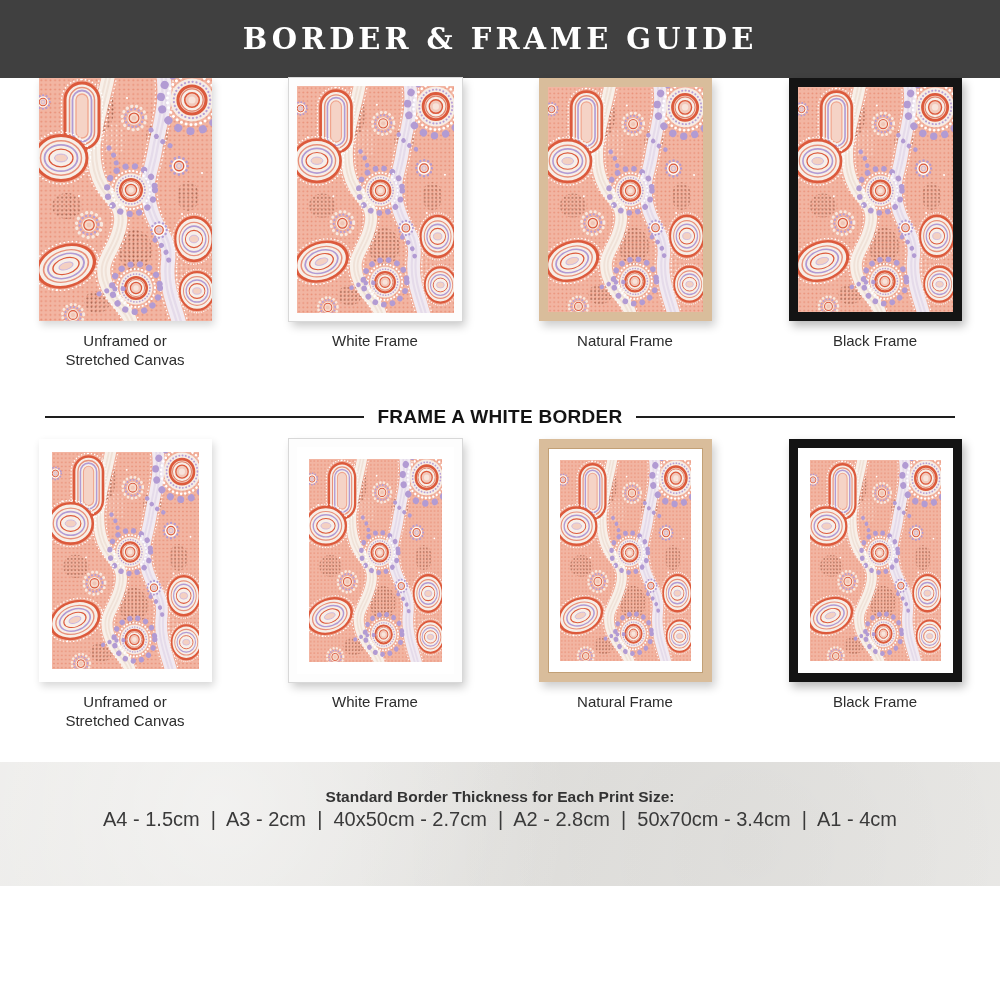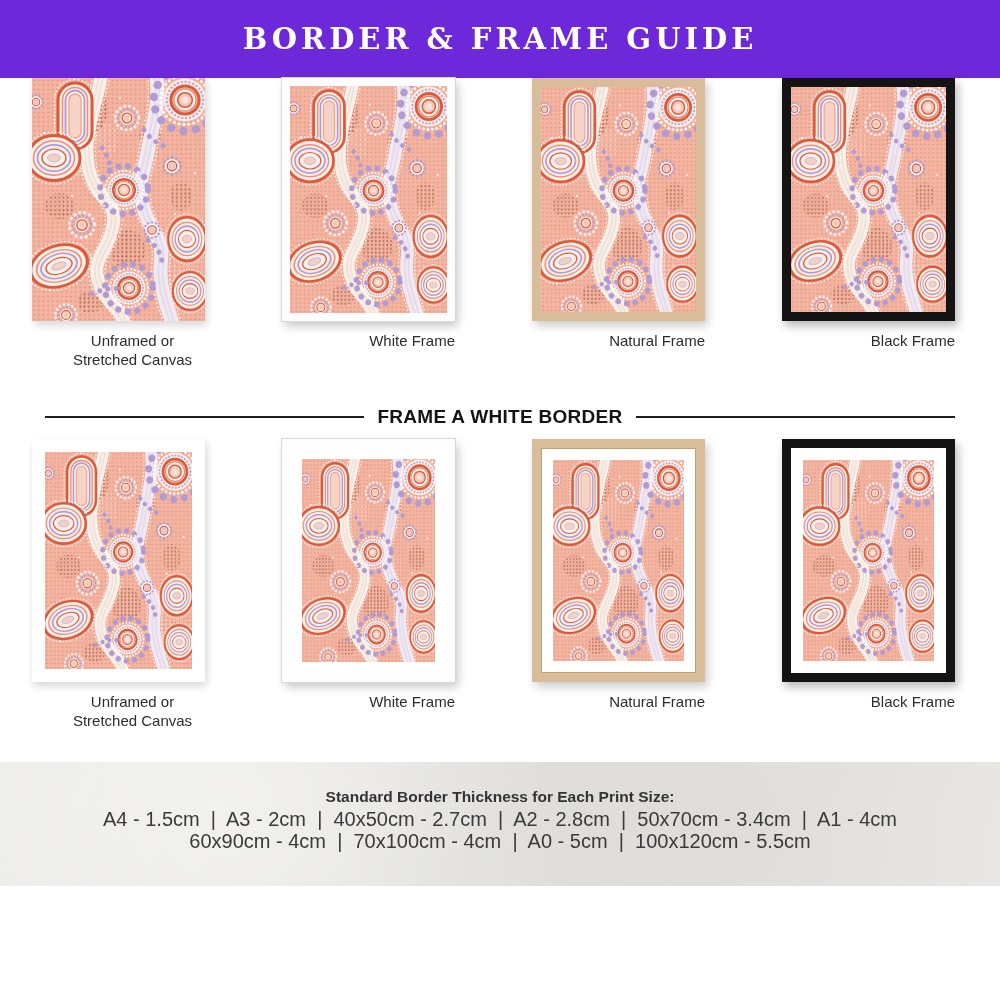--- a/index.html
+++ b/index.html
@@ -3,35 +3,35 @@
 <meta charset="utf-8">
 <style>
   * { margin:0; padding:0; box-sizing:border-box; }
   html,body { width:1000px; }
   body {
     height:1000px; overflow:hidden; background:#ffffff;
     font-family:"Liberation Sans", sans-serif; color:#2d2d2d;
   }
   
   .hdr {
-    height:78px; background:#6d28d9; display:flex; align-items:center; justify-content:center;
+    height:78px; background:#404040; display:flex; align-items:center; justify-content:center;
   }
   .hdr h1 {
     font-family:"DejaVu Serif", serif; font-weight:700; font-size:29px;
     letter-spacing:4px; color:#ffffff; white-space:nowrap;
   }
   
   .sect { display:flex; align-items:center; gap:13px; margin:36px 45px 10px; height:24px; }
   .sect .line { flex:1; height:2px; background:#1e1e1e; }
   .sect .txt {
     font-weight:700; font-size:19px; letter-spacing:.3px; color:#141414; white-space:nowrap;
   }
   
   .row { display:flex; justify-content:space-between; padding:0 45px; align-items:flex-start; }
-  .card { width:160px; display:flex; flex-direction:column; align-items:flex-end; }
+  .card { width:160px; display:flex; flex-direction:column; align-items:center; }
   .print { width:173px; height:243px; background:#fff; position:relative; }
   .print .art { width:100%; height:100%; display:block; }
   .f-none    { box-shadow:2px 4px 8px rgba(0,0,0,.16); }
   .f-white   { border:8px solid #fdfdfd;
                box-shadow:0 0 0 1px #d8d8d8, 3px 5px 9px rgba(0,0,0,.22); }
   .f-natural { border:9px solid #d9bd9b;
                box-shadow:inset 0 0 0 1px #c2a076, 3px 5px 9px rgba(0,0,0,.20); }
   .f-black   { border:9px solid #141414; box-shadow:3px 5px 9px rgba(0,0,0,.28); }
   .print.bordered { padding:13px; }
   .print.bordered.f-white, .print.bordered.f-natural, .print.bordered.f-black { padding:12px; }
@@ -256,16 +256,15 @@
             <use href="#artmotif"></use>
           </svg>
       </div>
       <figcaption class="label">Black Frame</figcaption>
     </figure>
   </div>
 
   <footer class="foot">
     <div class="sizes-title">Standard Border Thickness for Each Print Size:</div>
     <div class="sizes">A4 - 1.5cm  |  A3 - 2cm  |  40x50cm - 2.7cm  |  A2 - 2.8cm  |  50x70cm - 3.4cm  |  A1 - 4cm</div>
-    <div class="sizes">60x90cm - 4cm  |  70x100cm - 4cm  |  A0 - 5cm  |  100x120cm - 5.5cm</div>
   </footer>
 
 </div>
 
 </body></html>

